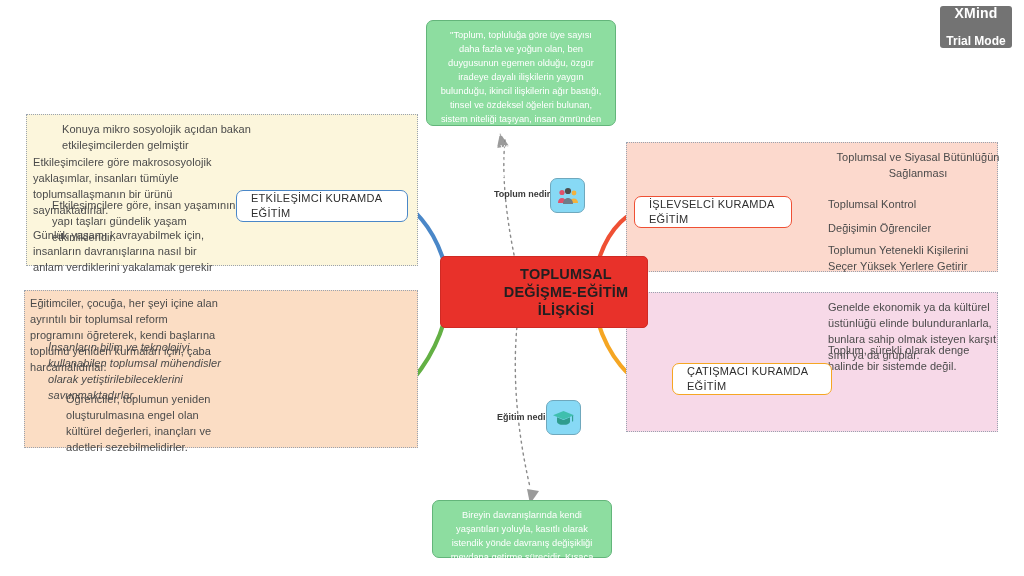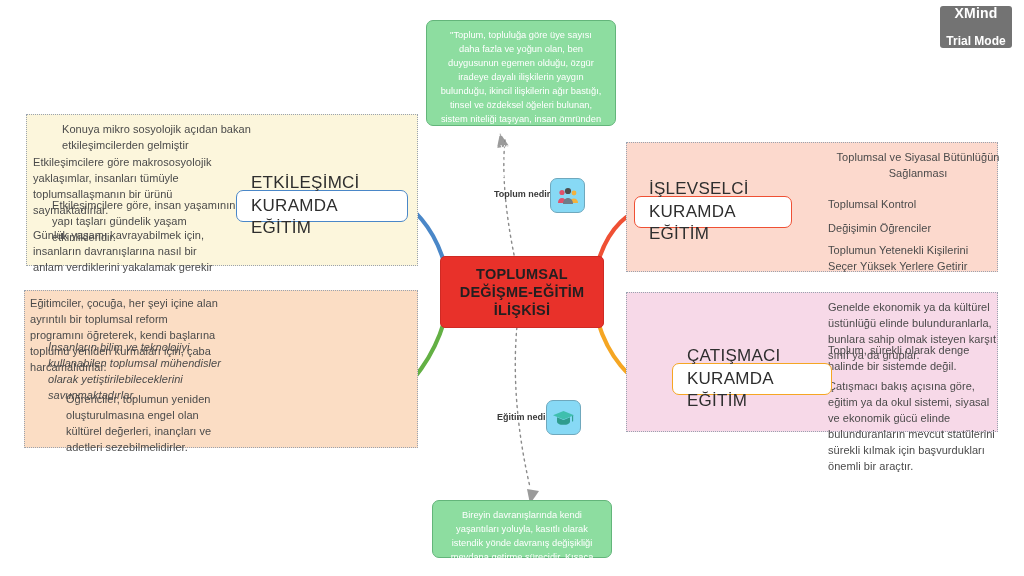--- a/index.html
+++ b/index.html
@@ -31,21 +31,21 @@
   .plate.peach{background:#fbddc4;}
   .plate.pinkred{background:#fcd9cd;}
   .plate.lavender{background:#f7d9e8;}
 
   
   .topic{
     position:absolute;box-sizing:border-box;
     background:#ffffff;border-radius:7px;
     display:flex;align-items:center;
     padding:0 14px;
-    font-size:17px;letter-spacing:.25px;color:#2e2e2e;
+    font-size:11px;letter-spacing:.25px;color:#2e2e2e;
     border:1.6px solid #888;
     z-index:6;
   }
   .topic.blue{border-color:#4a87c8;}
   .topic.red{border-color:#ef5034;}
   .topic.green{border-color:#63b044;}
   .topic.orange{border-color:#f5a623;}
   .topic .t-label{line-height:1.35;flex:1;}
   .note-icon{
     width:13px;height:11px;flex:0 0 13px;margin-left:8px;
@@ -55,21 +55,21 @@
   .note-icon i:nth-child(1){width:13px;}
   .note-icon i:nth-child(2){width:10px;}
   .note-icon i:nth-child(3){width:7px;}
 
   
   .central{
     position:absolute;left:440px;top:256px;width:162px;height:70px;
     background:#e8312a;border:1.5px solid #cf2a24;border-radius:5px;
     display:flex;align-items:center;justify-content:center;text-align:center;
     color:#231f20;font-weight:bold;font-size:14.5px;line-height:1.26;
-    letter-spacing:.2px;z-index:8;
+    letter-spacing:.2px;z-index:8;padding-left:44px;
   }
 
   
   .leaf{
     position:absolute;font-size:11px;line-height:1.45;color:#4a4a4a;
     z-index:5;letter-spacing:.05px;
   }
 
   
   .callout-label{
@@ -180,21 +180,20 @@
   <div class="leaf" style="left:828px;top:197px;width:180px;">Toplumsal Kontrol</div>
   <div class="leaf" style="left:828px;top:221px;width:180px;">Değişimin Öğrenciler</div>
   <div class="leaf" style="left:828px;top:243px;width:172px;">Toplumun Yetenekli Kişilerini Seçer Yüksek Yerlere Getirir</div>
 
   <div class="leaf" style="left:30px;top:296px;width:190px;">Eğitimciler, çocuğa, her şeyi içine alan ayrıntılı bir toplumsal reform programını öğreterek, kendi başlarına toplumu yeniden kurmaları için, çaba harcamalıdırlar.</div>
   <div class="leaf" style="left:48px;top:340px;width:180px;font-style:italic;">İnsanların bilim ve teknolojiyi kullanabilen toplumsal mühendisler olarak yetiştirilebileceklerini savunmaktadırlar.</div>
   <div class="leaf" style="left:66px;top:392px;width:160px;">Öğrenciler, toplumun yeniden oluşturulmasına engel olan kültürel değerleri, inançları ve adetleri sezebilmelidirler.</div>
 
   <div class="leaf" style="left:828px;top:300px;width:170px;">Genelde ekonomik ya da kültürel üstünlüğü elinde bulunduranlarla, bunlara sahip olmak isteyen karşıt sınıf ya da gruplar.</div>
   <div class="leaf" style="left:828px;top:343px;width:170px;">Toplum, sürekli olarak denge halinde bir sistemde değil.</div>
-  <div class="leaf" style="left:828px;top:379px;width:172px;">Çatışmacı bakış açısına göre, eğitim ya da okul sistemi, siyasal ve ekonomik gücü elinde bulunduranların mevcut statülerini sürekli kılmak için başvurdukları önemli bir araçtır.</div>
 
   <div class="callout-label" style="left:494px;top:189px;">Toplum nedir?</div>
   <div class="icon-chip" style="left:550px;top:178px;">
     <svg width="22" height="20" viewBox="0 0 22 20" xmlns="http://www.w3.org/2000/svg">
       <circle cx="5" cy="6.5" r="2.6" fill="#e0506a"></circle>
       <path d="M1 17 c0-3.2 1.8-5 4-5 s4 1.8 4 5 z" fill="#e0506a"></path>
       <circle cx="17" cy="7" r="2.4" fill="#f2b23e"></circle>
       <path d="M13 17 c0-3 1.7-4.6 4-4.6 s4 1.6 4 4.6 z" fill="#f2b23e"></path>
       <circle cx="11" cy="5" r="3.1" fill="#4c4c4c"></circle>
       <path d="M6 18 c0-3.8 2.2-6 5-6 s5 2.2 5 6 z" fill="#6f7b88"></path>

